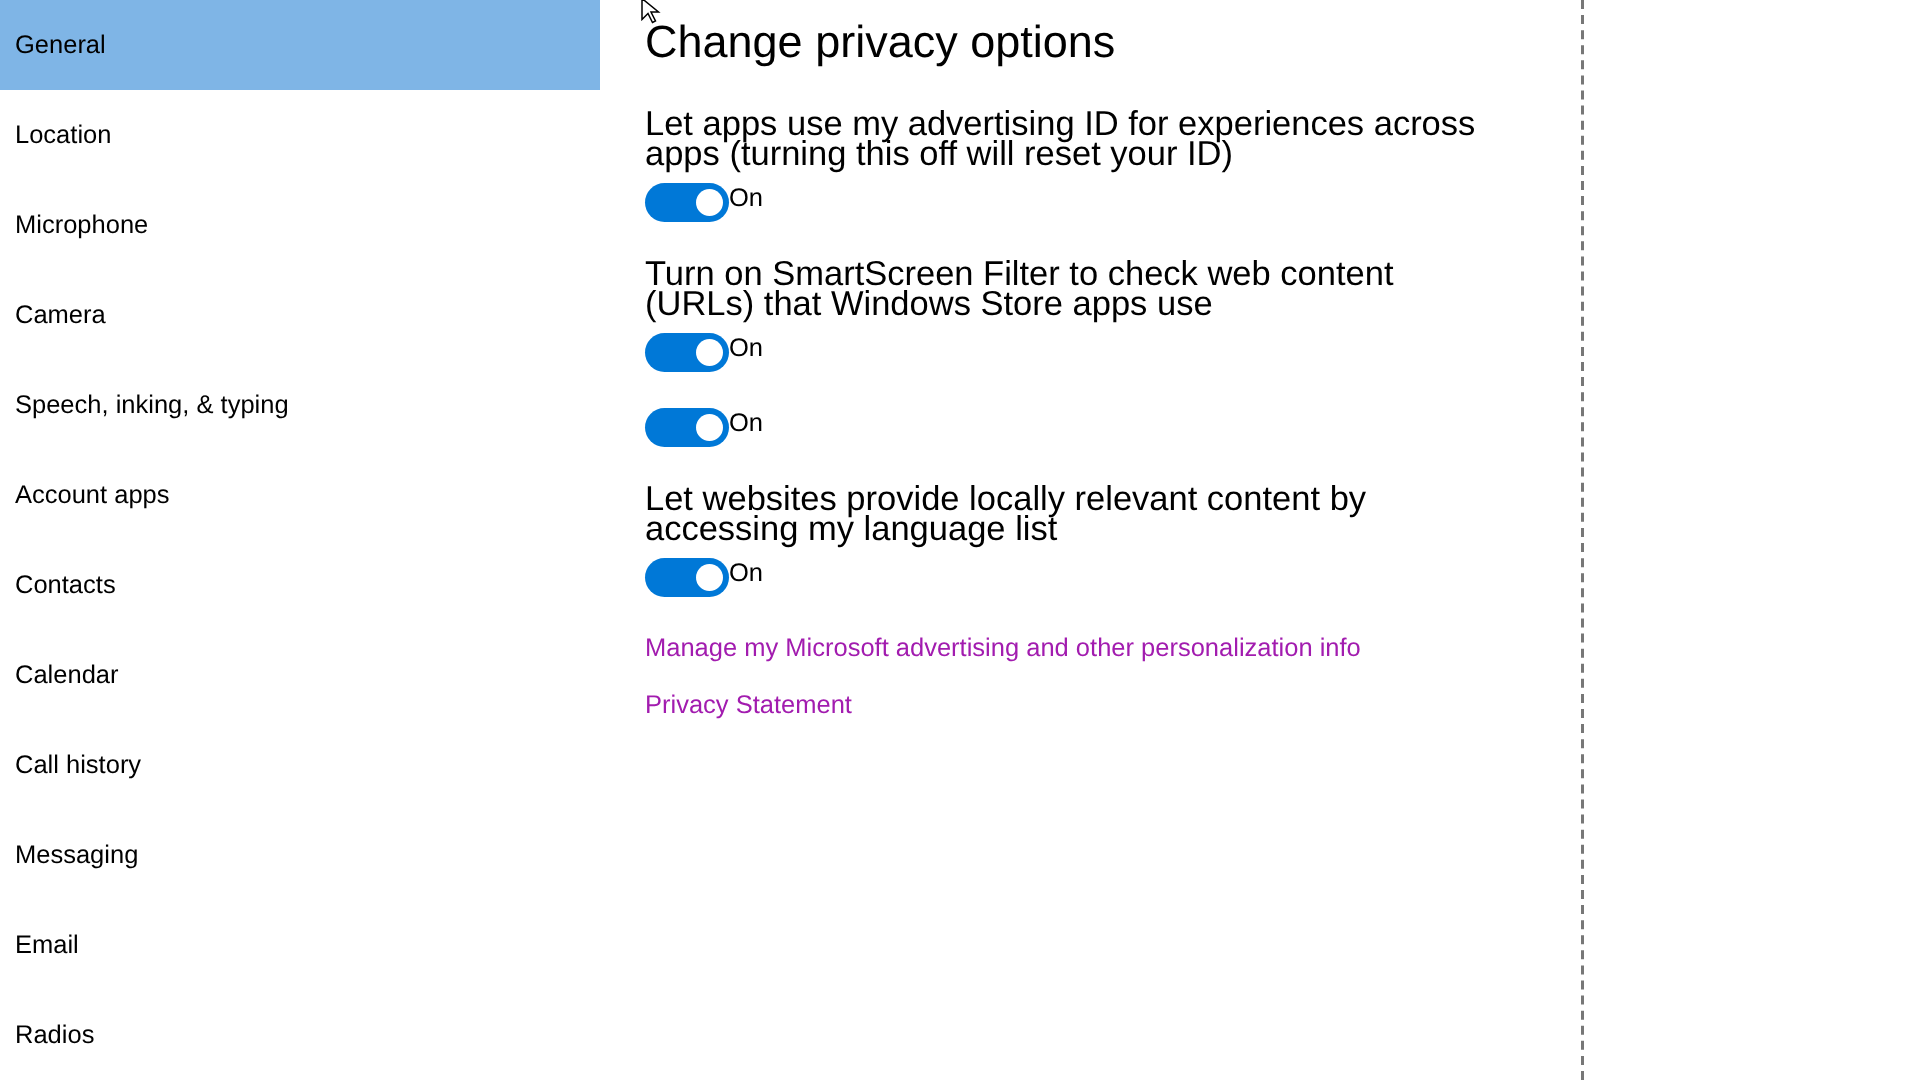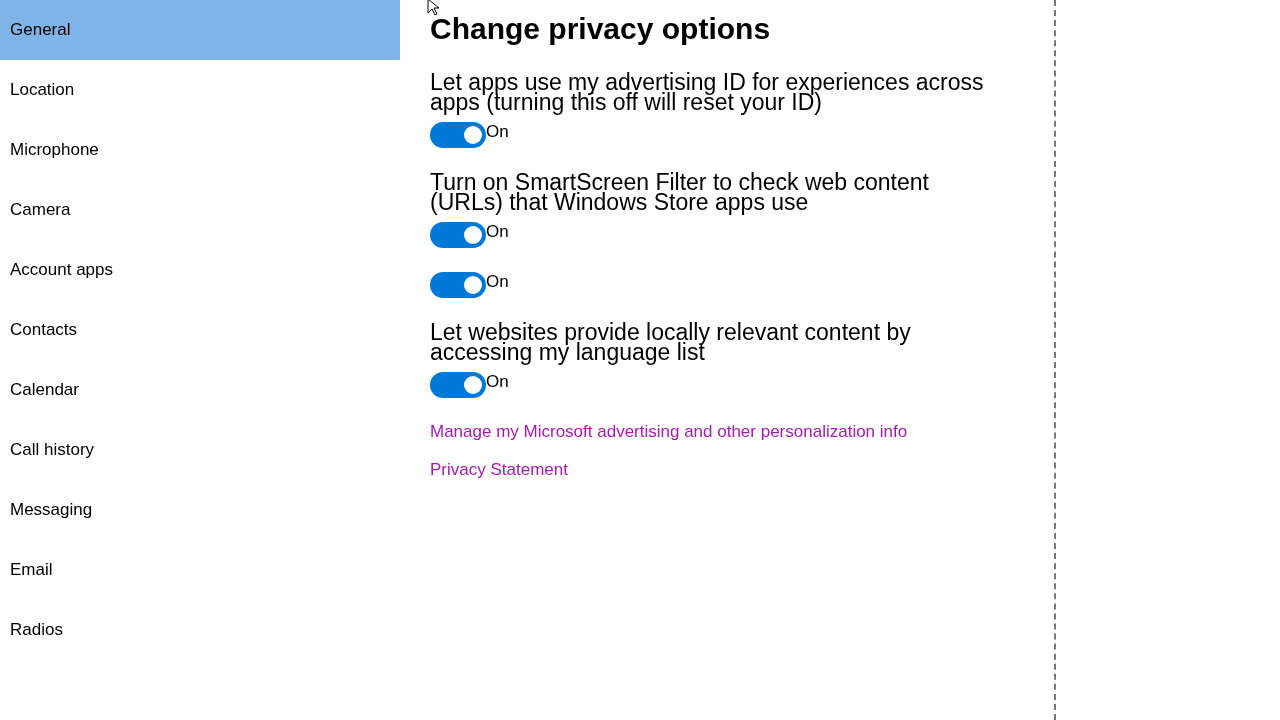--- a/index.html
+++ b/index.html
@@ -1,21 +1,21 @@
 <!DOCTYPE html>
 <html><head>
 <meta charset="utf-8">
 <style>
   html,body{margin:0;padding:0;font-family:"Segoe UI",Arial,sans-serif;font-size:15px;color:#000;background:#fff;width:1280px;height:720px;overflow:hidden}
   .app{display:flex;width:1056px;height:720px}
   .sidebar{width:400px;flex:0 0 400px;overflow:hidden}
   .side-item{height:60px;display:flex;align-items:center;padding-left:10px;font-size:17px;cursor:pointer}
   .side-item.selected{background:#7fb5e6}
   .main{flex:1;padding:0 30px 0 30px;position:relative;border-right:2px dashed #777}
-  h1{font-weight:700;font-size:30px;margin:12px 0 26px 0}
+  h1{font-weight:400;font-size:30px;margin:12px 0 26px 0}
   .opt{margin-bottom:24px;max-width:560px}
   .opt-desc{font-size:23px;line-height:20px;margin-bottom:10px}
   .toggle-row{display:flex;align-items:flex-start;}
   .toggle{width:56px;height:26px;border-radius:14px;background:#0078d7;position:relative;cursor:pointer}
   .toggle .knob{width:18px;height:18px;border-radius:50%;background:#fff;position:absolute;top:4px;right:4px}
   .toggle-label{font-size:17px}
   .link{color:#a21caf;font-size:17px;margin-top:18px;cursor:pointer}
   .cursor{position:absolute;pointer-events:none}
 </style>
 </head>
@@ -27,20 +27,23 @@
         <span>General</span>
       </div>
     <div class="side-item">
         <span>Location</span>
       </div>
     <div class="side-item">
         <span>Microphone</span>
       </div>
     <div class="side-item">
         <span>Camera</span>
+      </div>
+    <div class="side-item">
+        <span>Speech, inking, &amp; typing</span>
       </div>
     <div class="side-item">
         <span>Account apps</span>
       </div>
     <div class="side-item">
         <span>Contacts</span>
       </div>
     <div class="side-item">
         <span>Calendar</span>
       </div>

